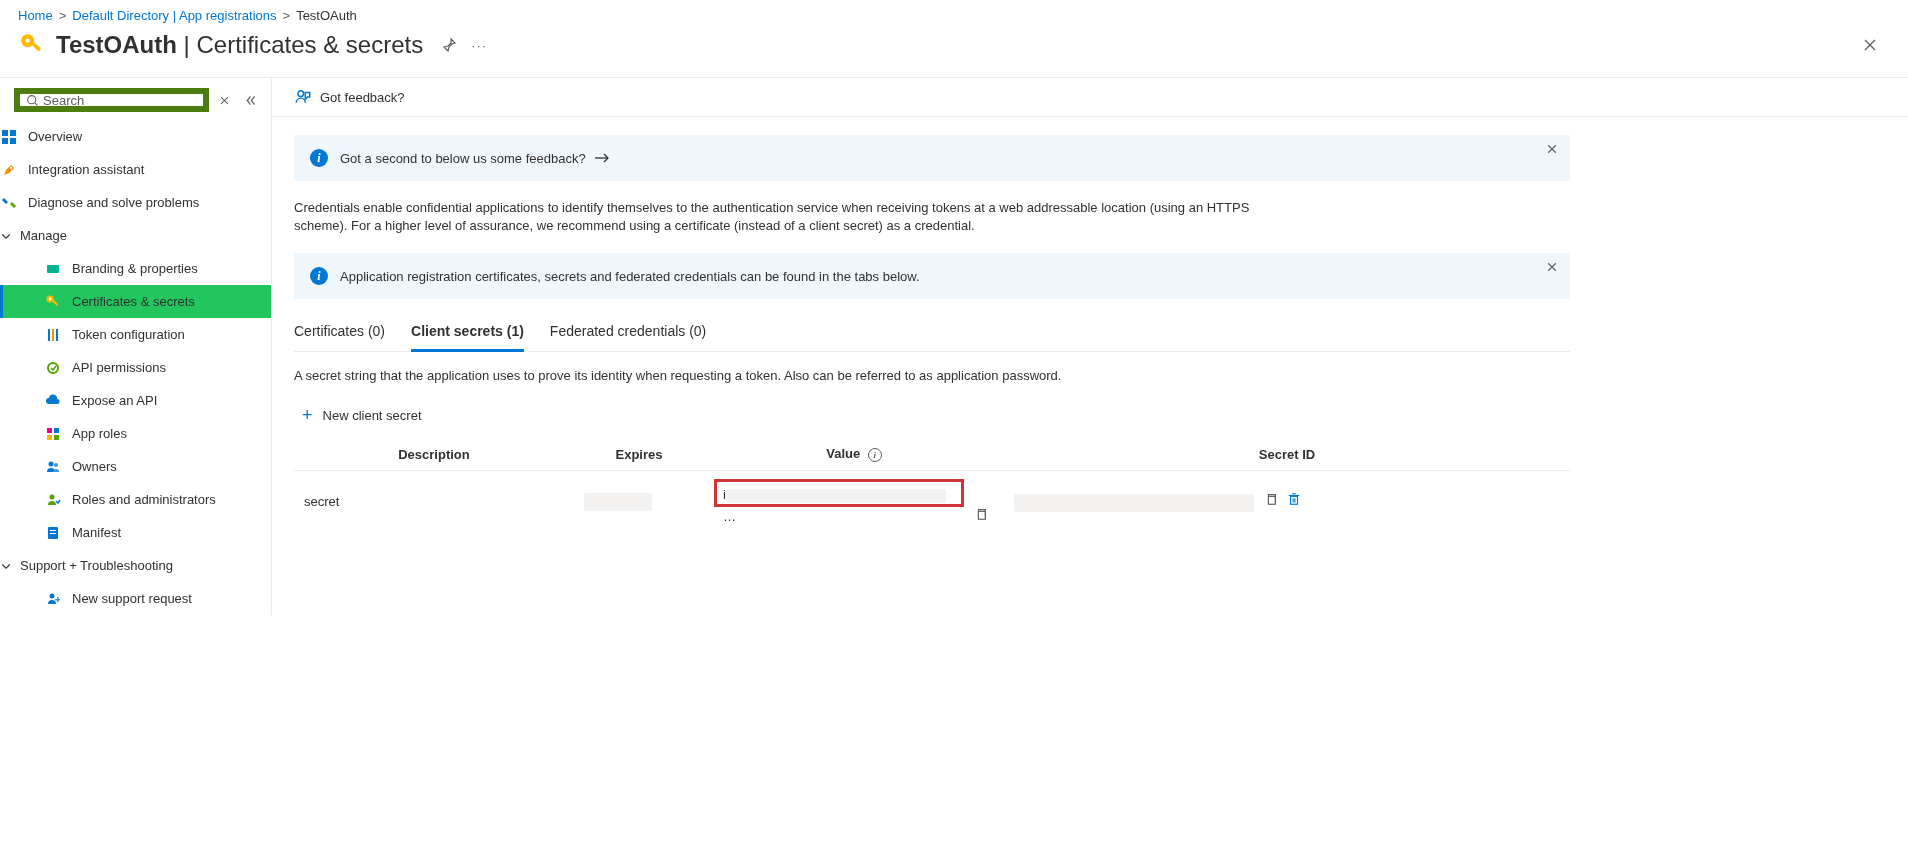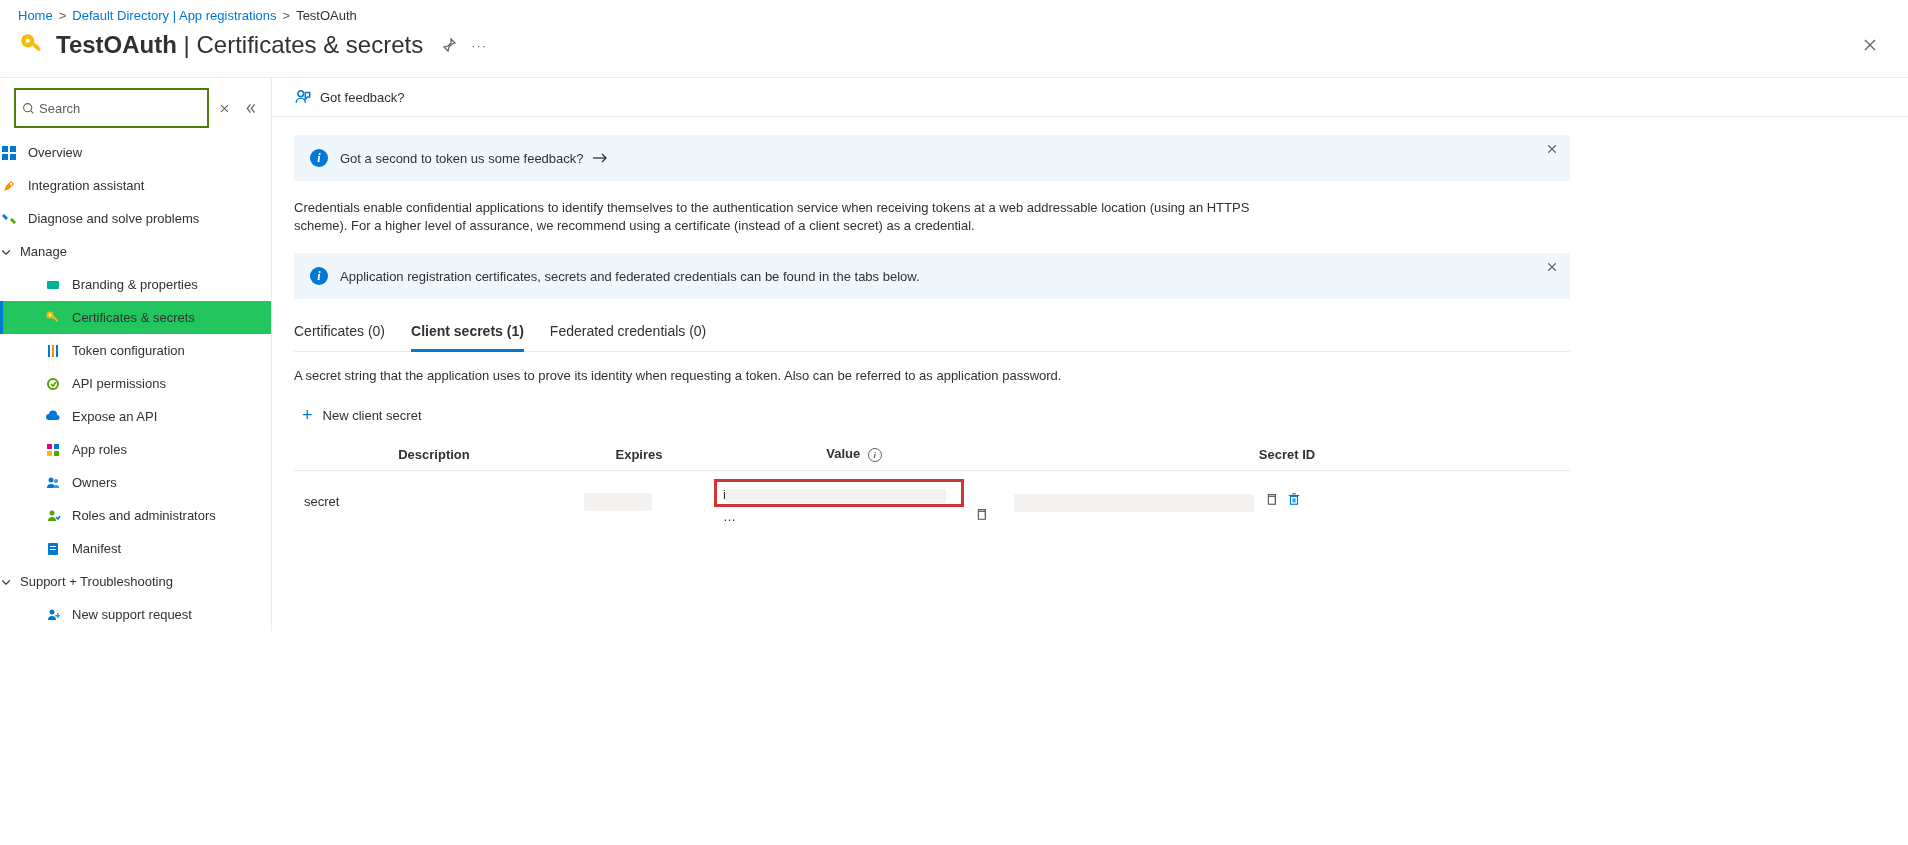--- a/index.html
+++ b/index.html
@@ -19,21 +19,21 @@
   .page-header h1 .bold { font-weight: 600; }
   .page-header .pin { margin-left: 18px; color: #605e5c; cursor:pointer; }
   .page-header .more { margin-left: 14px; color: #605e5c; cursor:pointer; letter-spacing:1px; }
   .page-header .close { margin-left: auto; margin-right: 12px; color: #605e5c; cursor:pointer; font-size:18px; }
 
   .layout { display: flex; border-top: 1px solid #edebe9; }
 
   
   .sidebar { width: 272px; border-right: 1px solid #edebe9; padding-top: 10px; }
   .search-row { display:flex; align-items:center; padding: 0 10px 8px 14px; gap:6px; }
-  .search-box { flex:1; border:2px solid #4d7c0f; height:40px; display:flex; align-items:center; padding:0 6px; font-size:13px; color:#605e5c; }
+  .search-box { flex:1; border:6px solid #4d7c0f; height:24px; display:flex; align-items:center; padding:0 6px; font-size:13px; color:#605e5c; }
   .search-box .mag { margin-right:4px; color:#605e5c; }
   .search-clear { color:#605e5c; cursor:pointer; padding:0 4px; }
   .collapse-col { color:#605e5c; cursor:pointer; padding:0 4px; }
 
   .nav-item { display:flex; align-items:center; height:33px; cursor:pointer; font-size:13px; }
   .nav-item .icon { width:18px; height:18px; margin-right:10px; display:flex; align-items:center; justify-content:center; }
   .nav-item.indent { padding-left:44px; }
   .nav-item.group { font-size:13px; }
   .nav-item.group .chev { width:14px; margin-right:6px; color:#323130; }
   .nav-item.active { background:#22c55e; position:relative; }
@@ -292,21 +292,21 @@
             <path d="M2 13a4 4 0 018 0"></path>
             <path d="M10 4h4v4h-2l-2 2z"></path>
           </svg>
       </span>
       <span class="fb-text">Got feedback?</span>
     </div>
 
     <div class="content">
       <div class="info-banner">
         <span class="info-i">i</span>
-        <span>Got a second to token us some feedback?</span>
+        <span>Got a second to below us some feedback?</span>
         <span class="arrow">
           <svg width="16" height="12" viewBox="0 0 16 12" fill="none" stroke="#323130" stroke-width="1.3">
               <line x1="1" y1="6" x2="14" y2="6"></line>
               <polyline points="10,2 14,6 10,10"></polyline>
             </svg>
         </span>
         <span class="dismiss">
           <svg width="12" height="12" viewBox="0 0 16 16" stroke="#605e5c" stroke-width="1.5">
               <line x1="3" y1="3" x2="13" y2="13"></line>
               <line x1="13" y1="3" x2="3" y2="13"></line>

